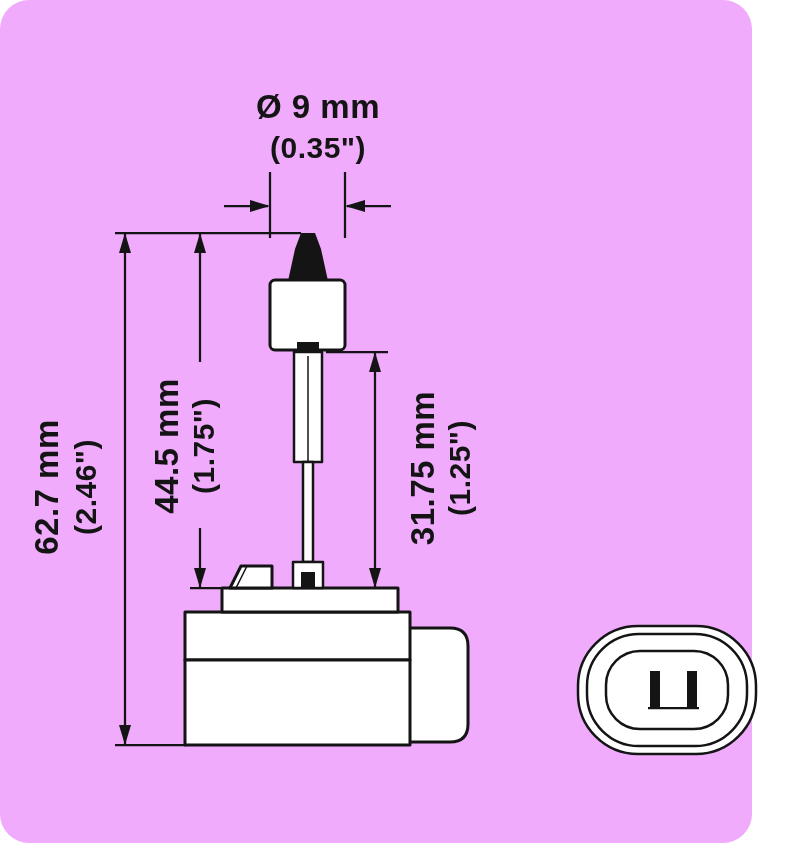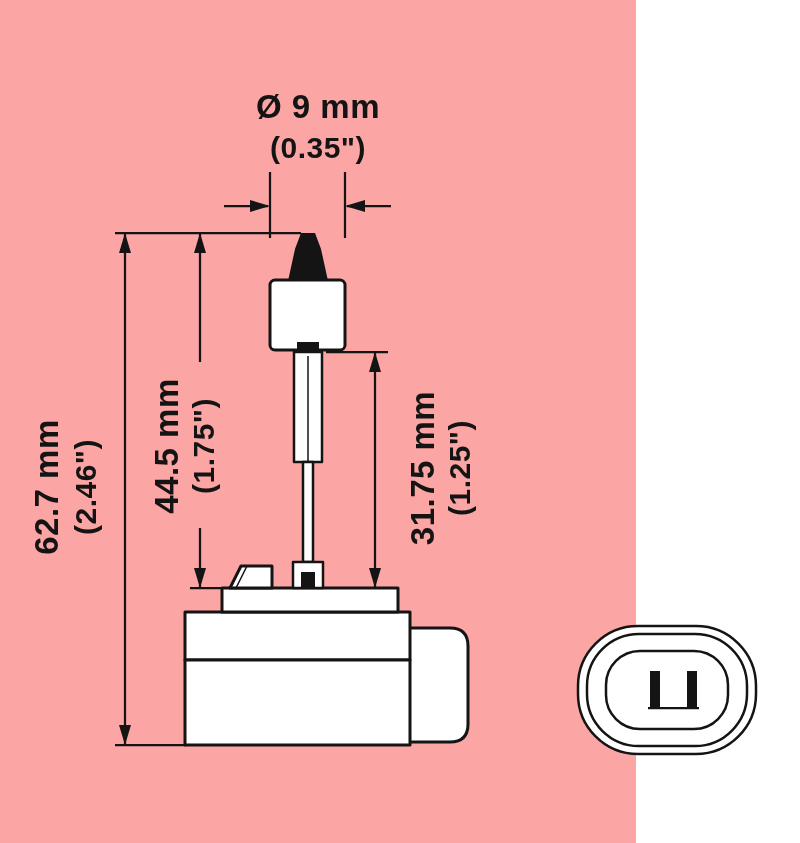--- a/index.html
+++ b/index.html
@@ -6,23 +6,24 @@
     margin: 0;
     padding: 0;
     width: 800px;
     height: 843px;
     background: #ffffff;
     overflow: hidden;
     font-family: "Liberation Sans", sans-serif;
   }
   .stage {
     position: relative;
-    width: 636px;
+    width: 752px;
     height: 843px;
-    background: #fca5a5;
+    background: #f0abfc;
+    border-radius: 29px;
   }
   svg { display: block; }
   .outline {
     fill: #ffffff;
     stroke: #141414;
     stroke-width: 3;
     stroke-linejoin: round;
   }
   .thin-outline {
     fill: #ffffff;

